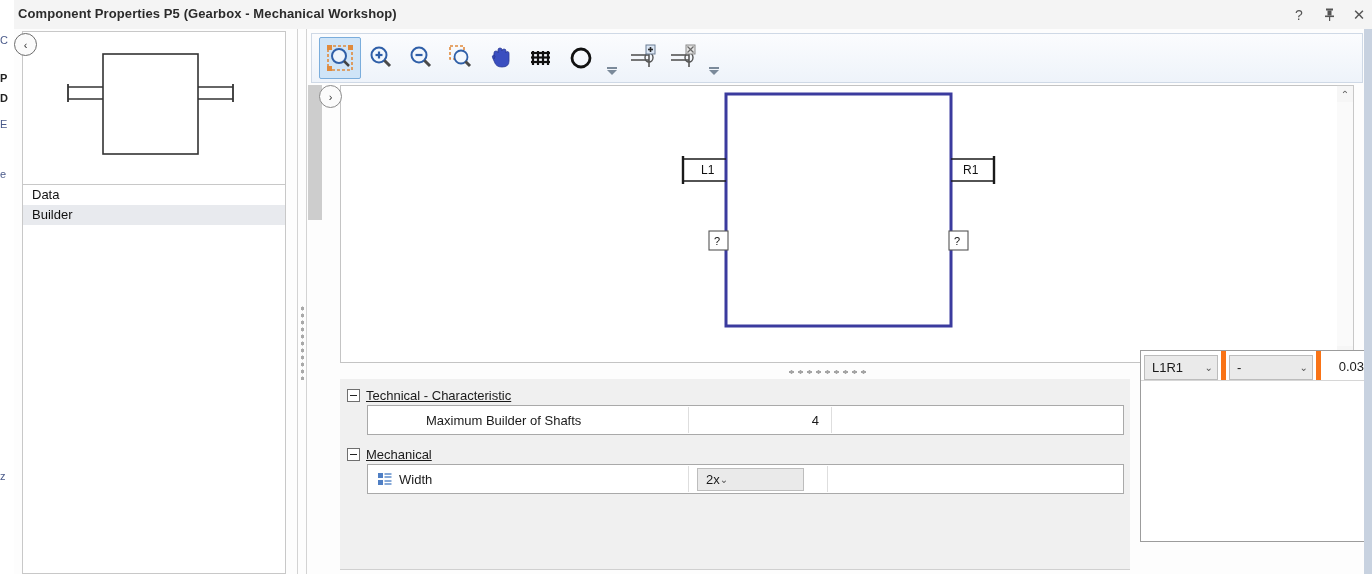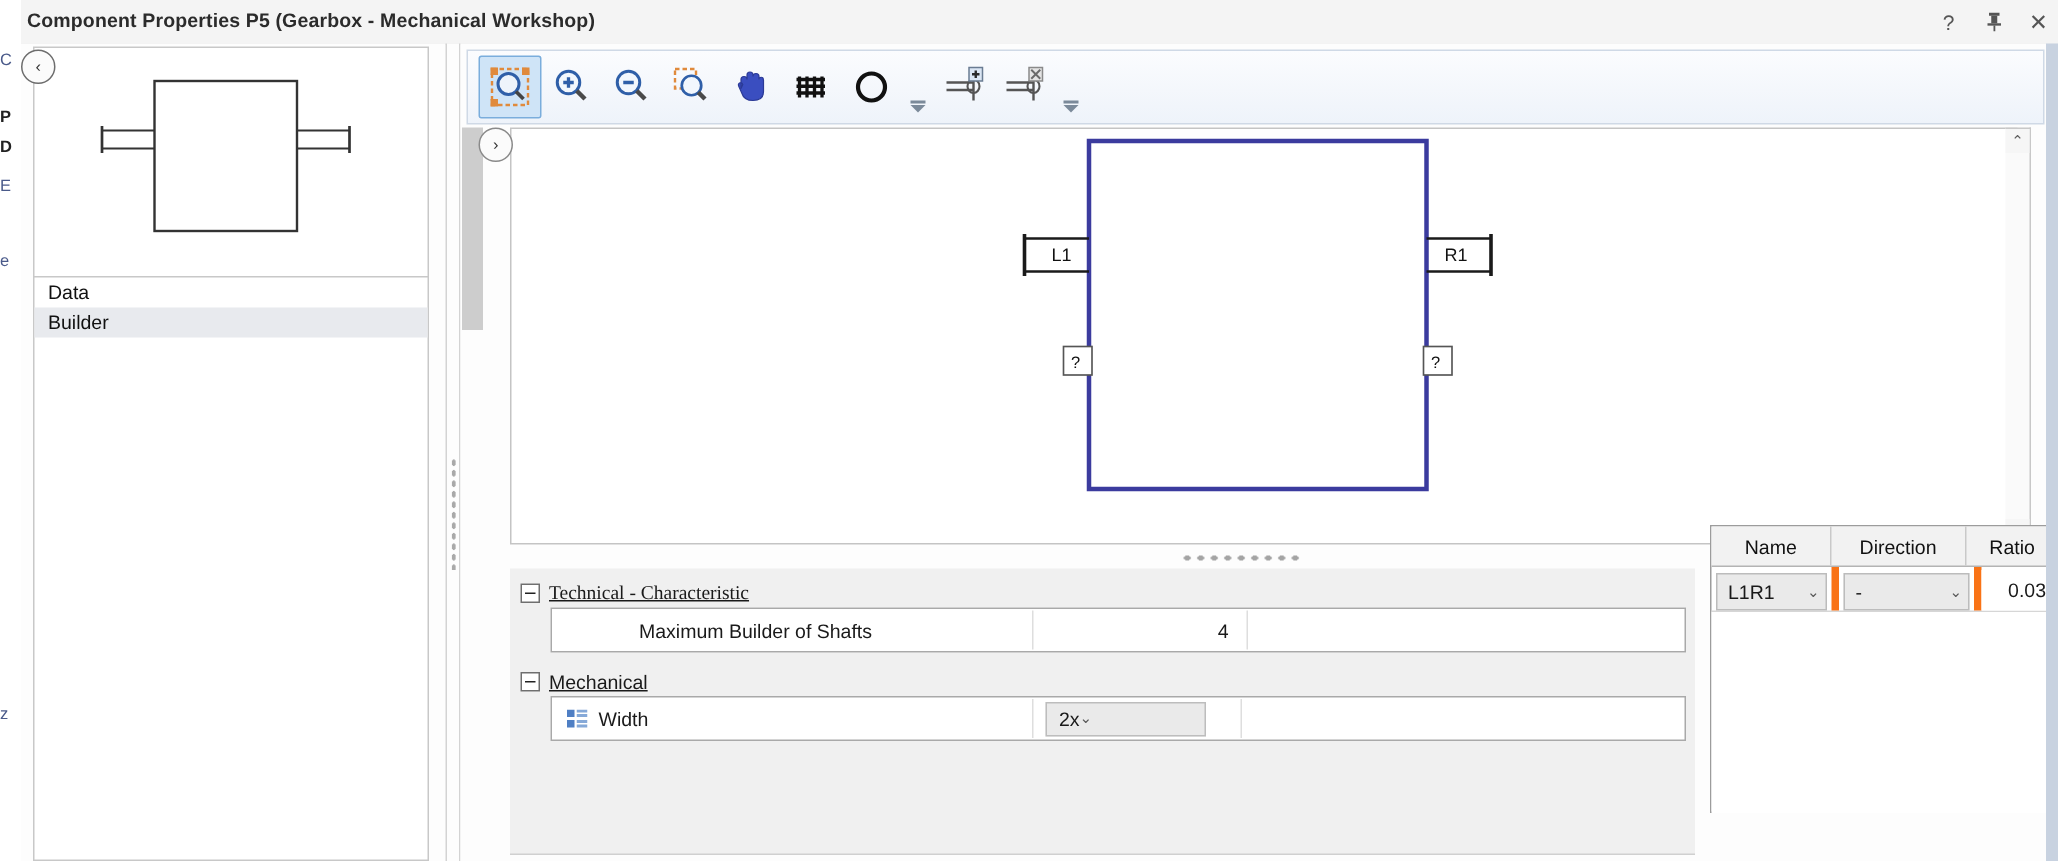--- a/index.html
+++ b/index.html
@@ -317,21 +317,21 @@
     <div class="vscroll">
       <div class="vs-arrow up">⌃</div>
       <div class="vs-arrow down">⌄</div>
     </div>
     <div class="vs-thumb"></div>
 
     <div class="hgrip"></div>
 
     <div class="props"></div>
 
-    <div class="group-hdr" style="left:40px;top:356px;font-family:Liberation Serif, serif;">
+    <div class="group-hdr" style="left:40px;top:356px;">
       <div class="exp-box">
           <i></i>
         </div>
       <div class="group-title">Technical - Characteristic</div>
     </div>
 
     <div class="prop-row" style="left:60px;top:376px;width:755px;">
       <div class="pr-label indent">
         <span class="txt">Maximum Builder of Shafts</span>
       </div>
@@ -365,25 +365,20 @@
           <span>2x</span>
           <span class="cv">⌄</span>
         </div>
       </div>
       <div class="pr-rest"></div>
     </div>
 
   </div>
 
   <div class="gridpane">
-    <div class="gh">
-      <div class="c c-name">Name</div>
-      <div class="c c-dir">Direction</div>
-      <div class="c c-ratio">Ratio</div>
-    </div>
     <div class="gr">
       <div class="c c-name">
         <div class="cell-combo">
           <span>L1R1</span>
           <span class="cv">⌄</span>
         </div>
       </div>
       <div class="c c-dir">
         <div class="cell-combo dir">
           <span>-</span>

